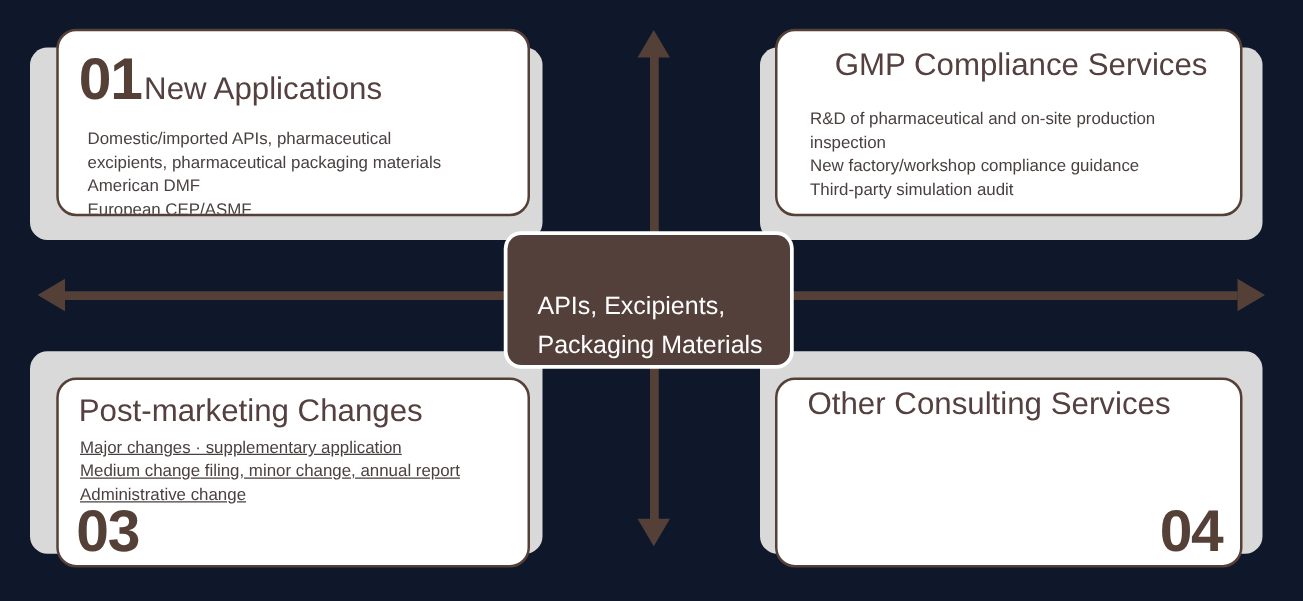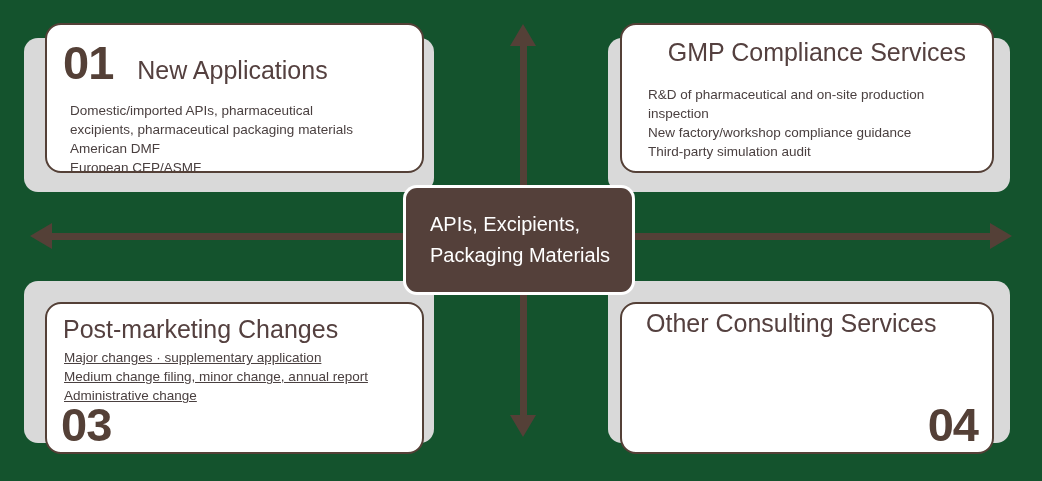--- a/index.html
+++ b/index.html
@@ -7,21 +7,21 @@
     padding: 0;
     background: #ffffff;
   }
   body {
     font-family: "Liberation Sans", "DejaVu Sans", sans-serif;
   }
   #canvas {
     position: relative;
     width: 1042px;
     height: 481px;
-    background: #14532d;
+    background: #0f172a;
     overflow: hidden;
   }
 
   
   .panel {
     position: absolute;
     background: #d9d9d9;
     border-radius: 14px;
   }
   .panel-tl { left: 24px;  top: 38px;  width: 410px; height: 154px; }
@@ -105,21 +105,21 @@
   }
   .bodytext {
     font-size: 13.5px;
     color: #4a4040;
     line-height: 1.42;
     white-space: pre-line;
   }
 
   
   .c01-head { position: absolute; left: 16px; top: 14px; }
-  .c01-head .cardtitle { margin-left: 24px; }
+  .c01-head .cardtitle { margin-left: 2px; }
   .c01-body { position: absolute; left: 23px; top: 76px; }
 
   
   .c03-head { position: absolute; right: 14px; top: 14px; }
   .c03-head .cardtitle { margin-right: 12px; }
   .c03-body { position: absolute; left: 26px; top: 60px; }
 
   
   .c02-title { position: absolute; left: 16px; top: 12px; }
   .c02-body  { position: absolute; left: 17px; top: 44px; text-decoration: underline; }
@@ -142,21 +142,21 @@
     padding: 3px;
     box-sizing: border-box;
   }
   .center-box {
     width: 100%;
     height: 100%;
     background: #54403a;
     border-radius: 11px;
     display: flex;
     flex-direction: column;
-    justify-content: center;
+    justify-content: flex-end;
     box-sizing: border-box;
     padding-left: 24px;
   }
   .center-line {
     color: #ffffff;
     font-size: 20px;
     line-height: 1.55;
     white-space: nowrap;
   }
 </style>

